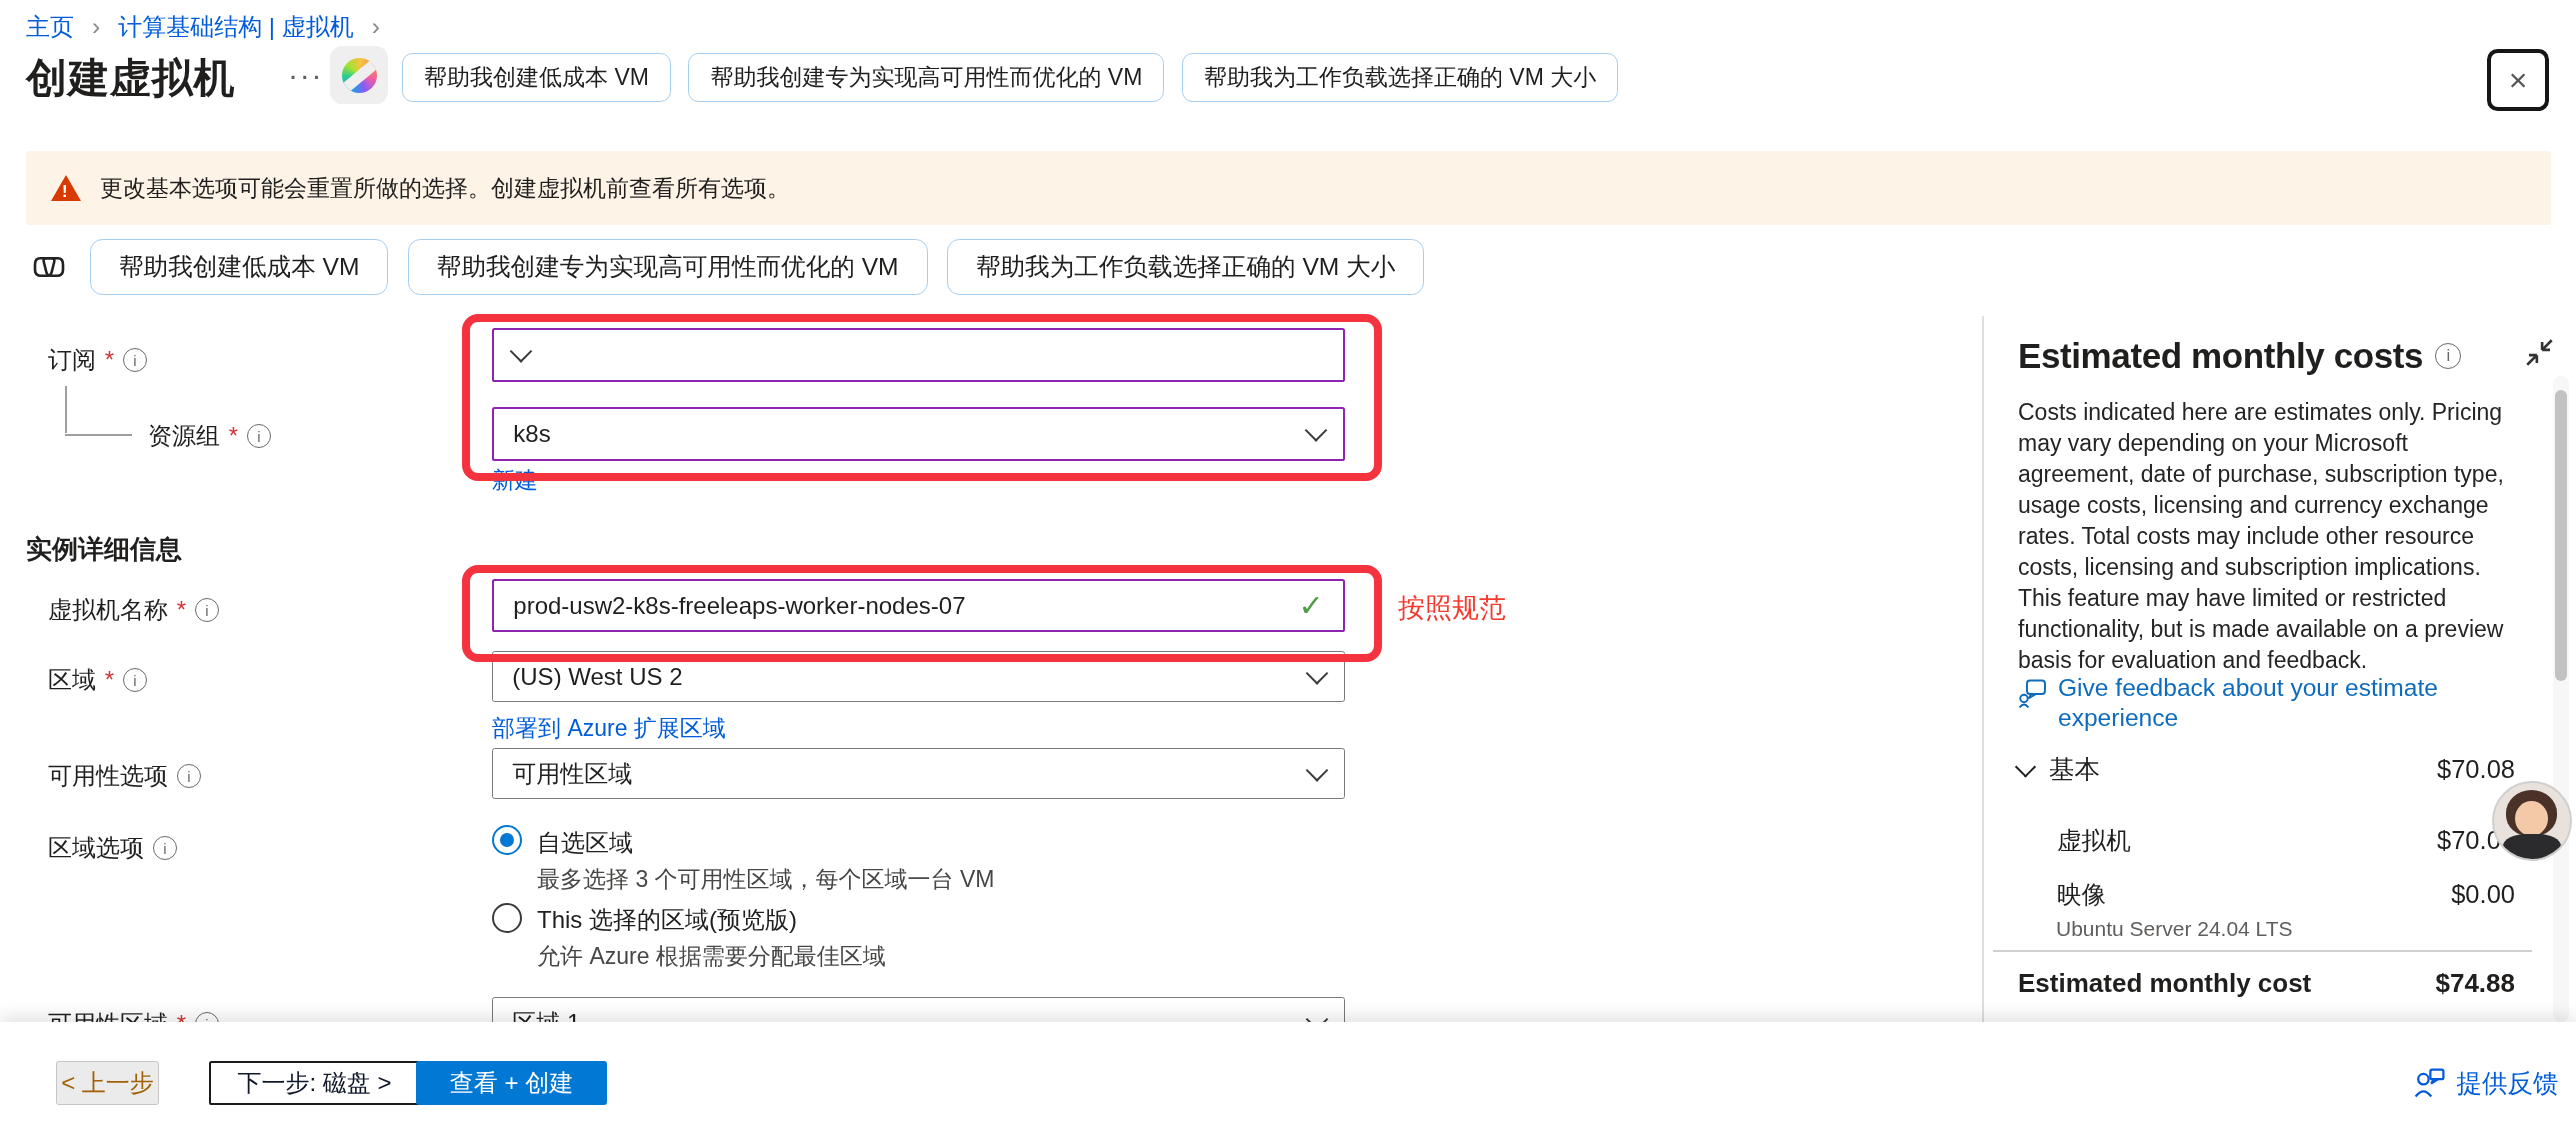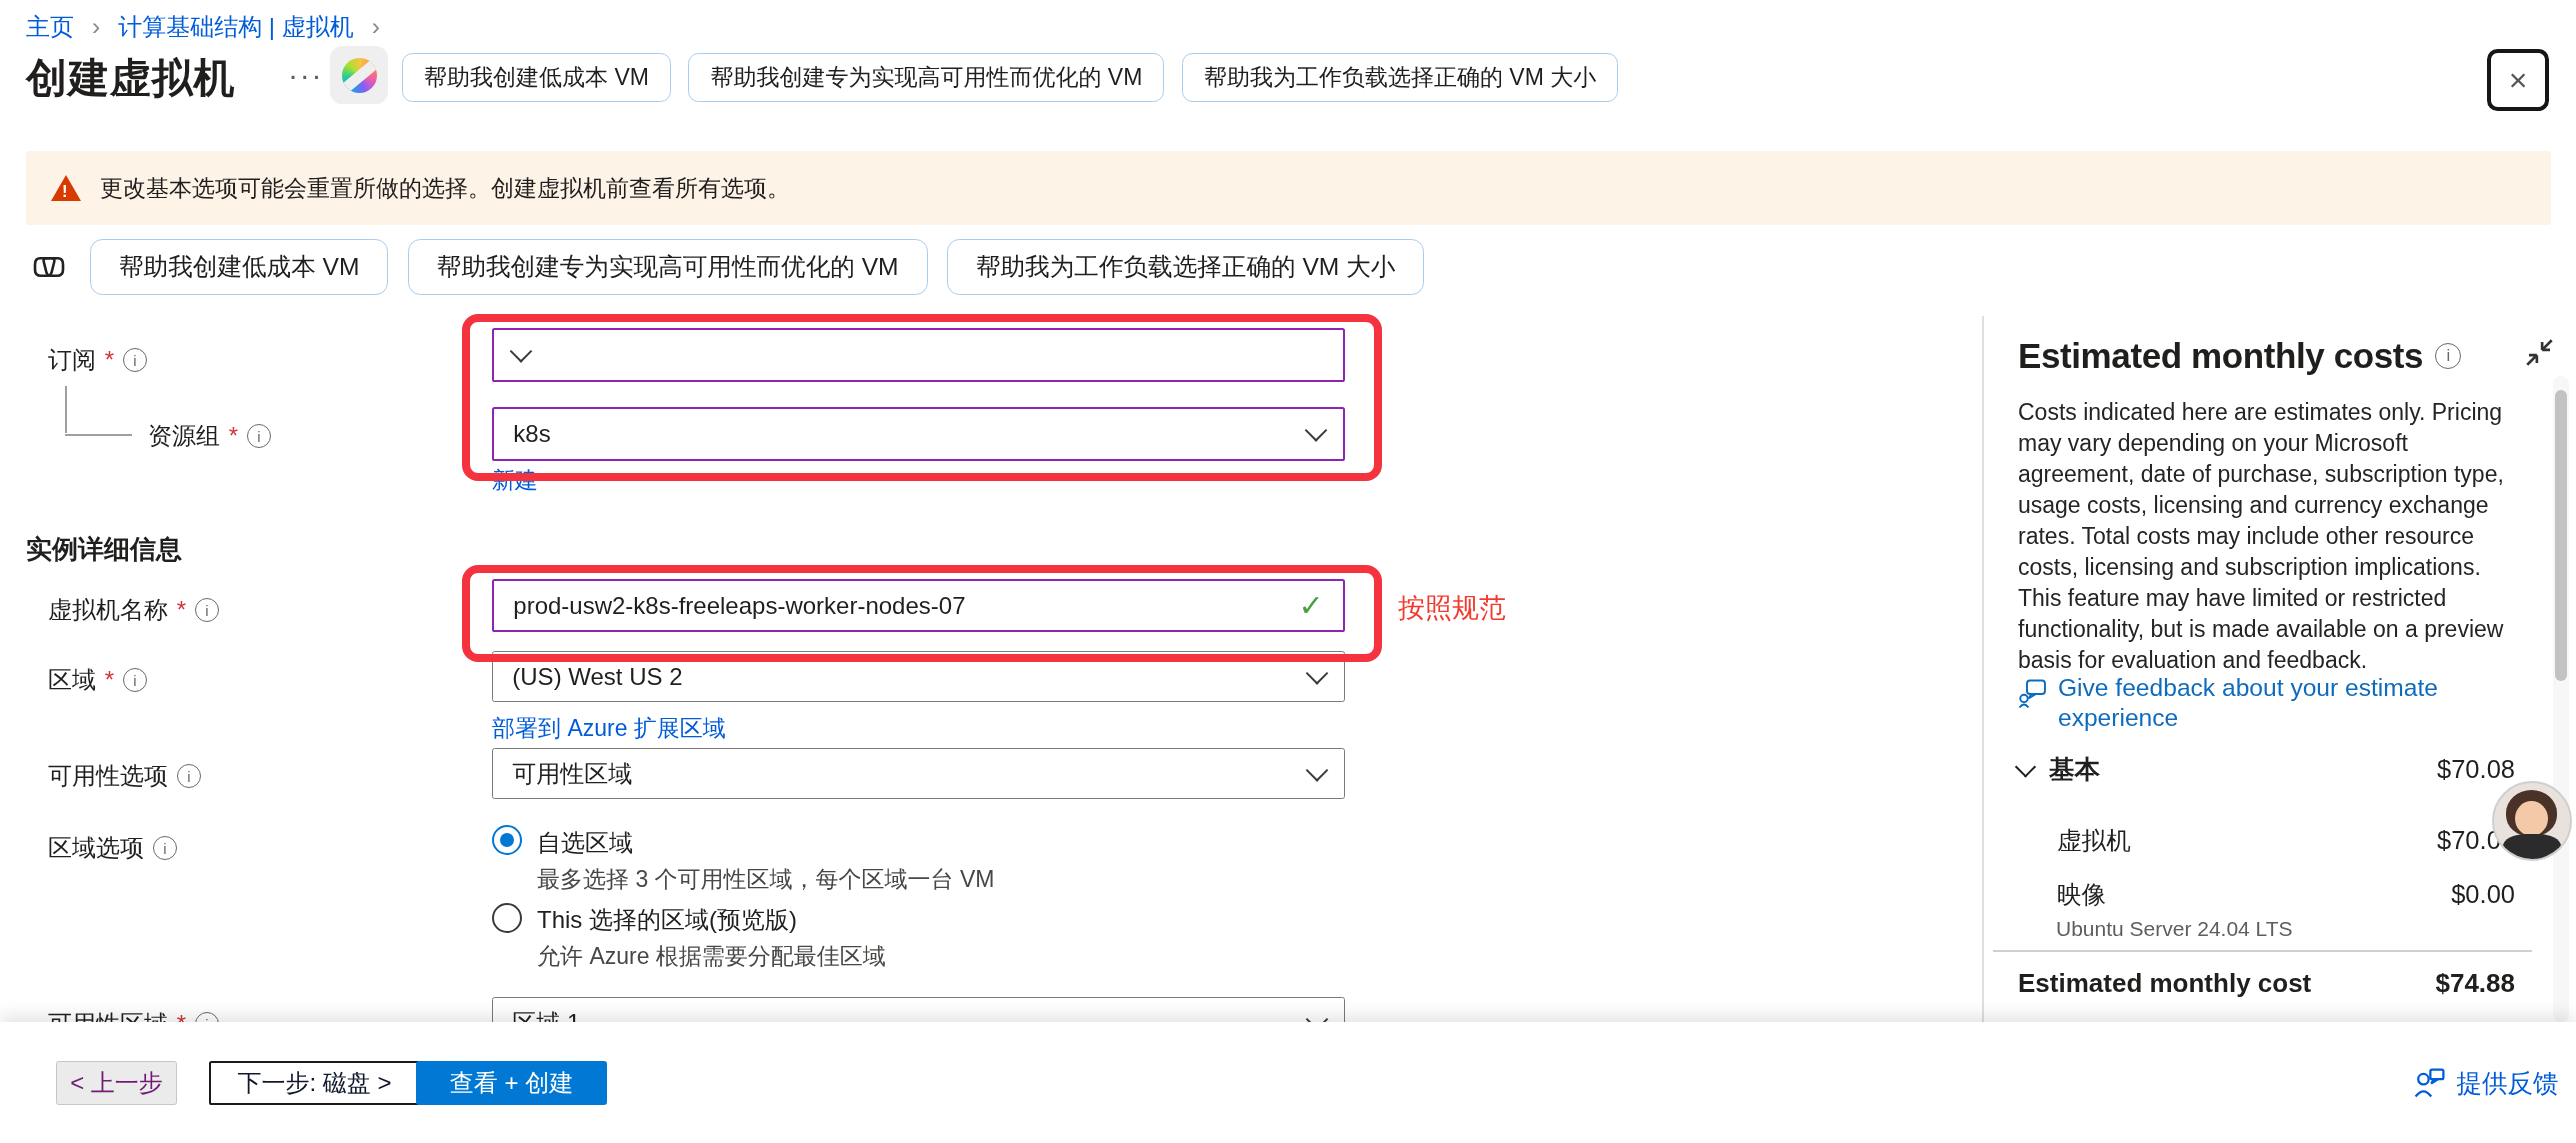--- a/index.html
+++ b/index.html
@@ -69,36 +69,36 @@
   .radio.sel::after{content:"";width:14px;height:14px;border-radius:50%;background:#0078d4;}
   .radio.unsel{border:2.6px solid #3b3a39;}
   .radio-label{position:absolute;font-size:24px;color:#201f1e;cursor:pointer;}
   .radio-desc{position:absolute;font-size:23px;color:#494745;}
 
   
   .footer{position:absolute;left:0;top:1022px;width:2576px;height:121px;background:#ffffff;
           box-shadow:0 -7px 16px rgba(0,0,0,0.10);z-index:10;}
   .btn{position:absolute;top:39px;height:44px;border-radius:2.6px;font-size:24px;display:flex;align-items:center;
        justify-content:center;box-sizing:border-box;cursor:pointer;}
-  .btn-prev{left:56px;width:121px;background:#ebebeb;border:1.8px solid #c8c6c4;color:#701a75;}
+  .btn-prev{left:56px;width:103px;background:#ebebeb;border:1.8px solid #c8c6c4;color:#a16207;}
   .btn-next{left:209px;width:211px;background:#ffffff;border:2.6px solid #1b1b1b;color:#0f172a;}
   .btn-review{left:416px;width:191px;background:#0078d4;border:0.9px solid #0078d4;color:#ffffff;}
   .footer-feedback{position:absolute;left:2413px;top:44px;display:flex;align-items:center;gap:10.5px;color:#015cda;
                    font-size:25.5px;cursor:pointer;}
 
   
   .panel-divider{position:absolute;left:1982px;top:316px;width:1.8px;height:706px;background:#e1dfdd;}
   .panel-title-row{position:absolute;left:2018px;top:336px;width:497px;display:flex;align-items:center;gap:12.3px;}
   .panel-title{font-size:35px;font-weight:bold;letter-spacing:-0.4px;}
   .collapse-icon{position:absolute;left:2522px;top:335px;width:35px;height:35px;cursor:pointer;}
   .panel-body{position:absolute;left:2018px;top:397px;width:500px;font-size:23px;line-height:31px;color:#242424;}
   .panel-feedback{position:absolute;left:2018px;top:673px;width:474px;display:flex;gap:10px;color:#0f6cbd;
                   font-size:24.6px;line-height:30px;cursor:pointer;}
   .cost-row{position:absolute;left:2018px;width:497px;display:flex;justify-content:space-between;align-items:center;}
-  .cost-group-label{display:flex;align-items:center;gap:16px;font-size:25.5px;font-weight:bold;}
+  .cost-group-label{display:flex;align-items:center;gap:16px;font-size:25.5px;font-weight:normal;}
   .chev-down{width:13px;height:13px;border-right:2.6px solid #201f1e;border-bottom:2.6px solid #201f1e;
              transform:rotate(45deg) translate(-1.8px,-1.8px);cursor:pointer;}
   .cost-amount{font-size:25.5px;}
   .cost-item-label{font-size:24.6px;padding-left:39px;}
   .cost-sub{position:absolute;left:2056px;top:917px;font-size:21px;color:#605e5c;}
   .cost-divider{position:absolute;left:1993px;top:950px;width:539px;height:1.8px;background:#d2d0ce;}
   .cost-total-label{font-size:26px;font-weight:bold;}
   .cost-total-amount{font-size:26px;font-weight:bold;}
 
   

